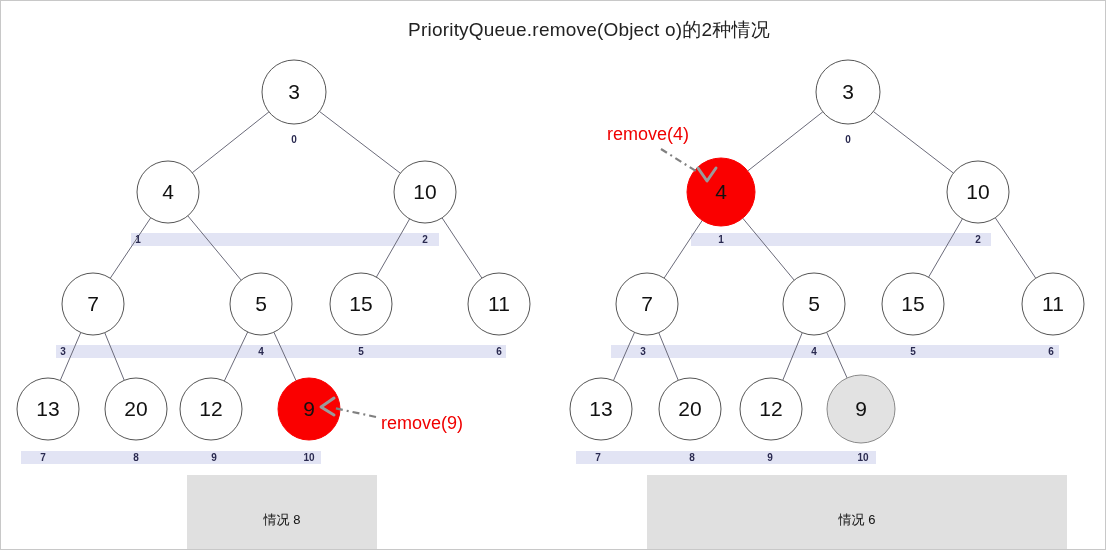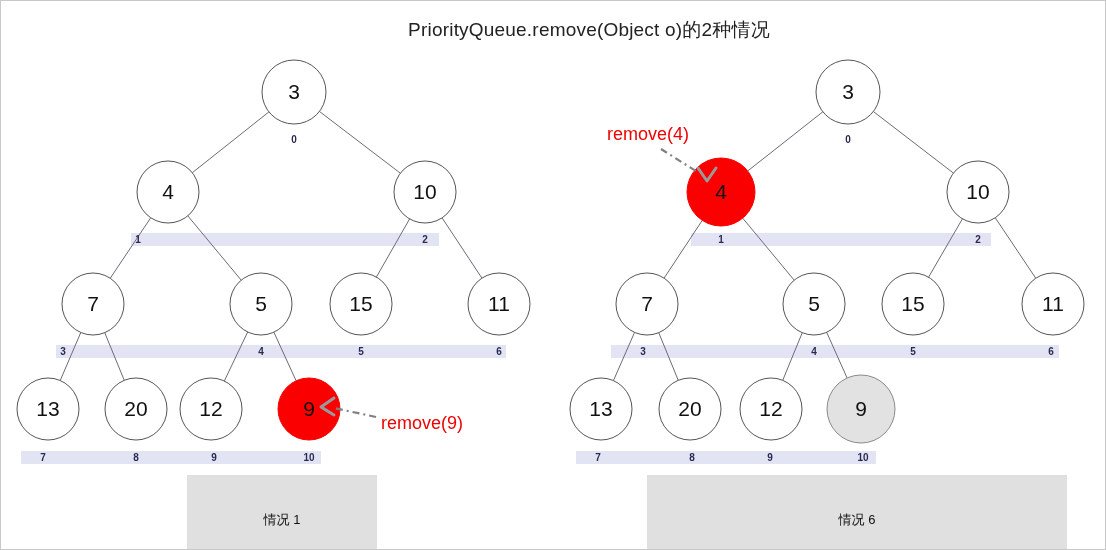--- a/index.html
+++ b/index.html
@@ -220,21 +220,21 @@
           <text x="769" y="457" class="index-label">9</text>
           <text x="862" y="457" class="index-label">10</text>
           <line x1="660" y1="148" x2="698" y2="172" class="callout-line"></line>
           <path d="M 697 167 L 706 180 L 715 167" class="callout-arrow"></path>
           <text x="606" y="139" class="callout-text">remove(4)</text>
         </g>
       </g>
   </svg>
 
   <div class="caption-box" id="caption-1">
-    <span class="caption-title">情况 1</span>
+    <span class="caption-title">情况 8</span>
     
     
   </div>
 
   <div class="caption-box" id="caption-2">
     <span class="caption-title">情况 6</span>
     
     
   </div>
 

